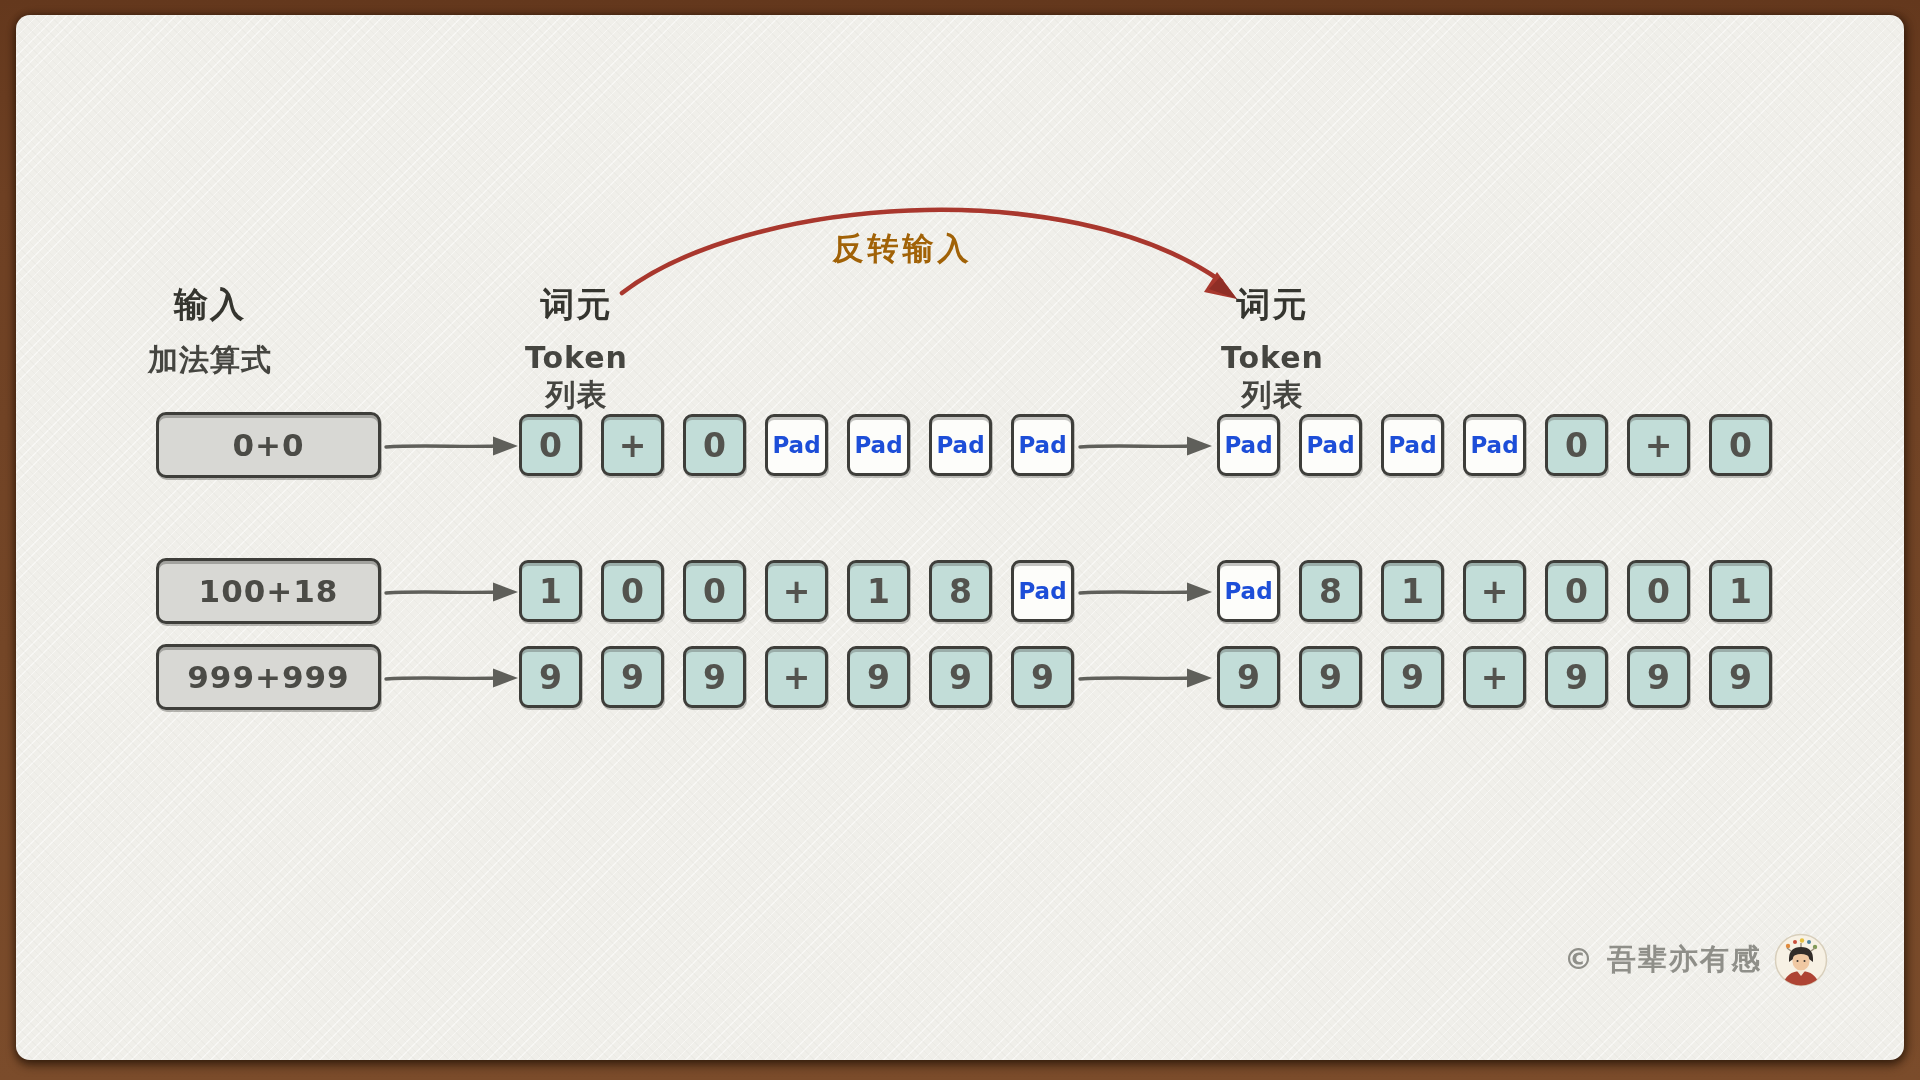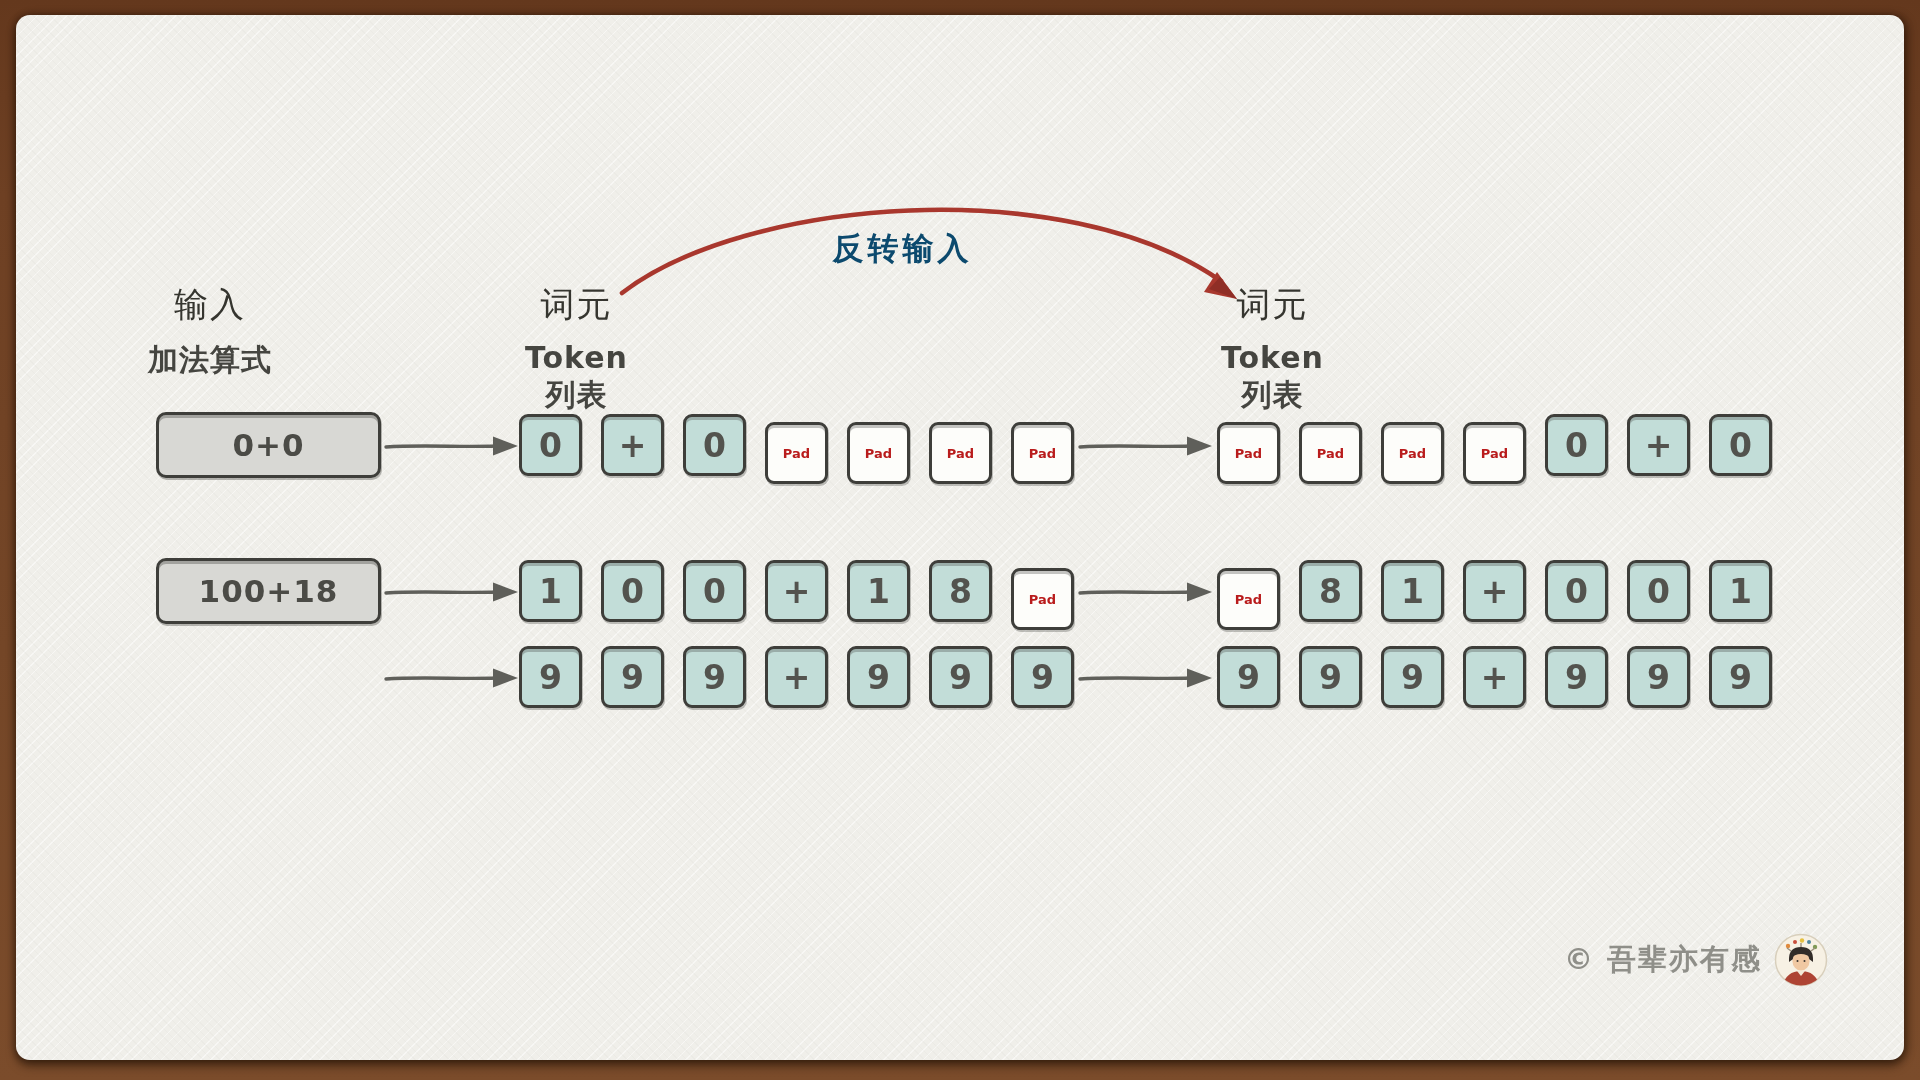--- a/index.html
+++ b/index.html
@@ -14,29 +14,29 @@
     position:absolute; left:16px; top:15px; width:1888px; height:1045px;
     background-color:#f0efea;
     background-image:
       repeating-linear-gradient(45deg, rgba(110,110,100,0.03) 0 1px, transparent 1px 6px),
       repeating-linear-gradient(-45deg, rgba(255,255,255,0.5) 0 1px, transparent 1px 7px);
     border-radius:14px;
     box-shadow: 0 6px 10px rgba(30,14,4,0.55), 4px 0 8px rgba(30,14,4,0.35), -2px 0 6px rgba(30,14,4,0.3);
   }
 
   .col-header{ position:absolute; text-align:center; color:#35352f; }
-  .col-header .hdr-title{ font-size:34px; font-weight:400; letter-spacing:2px; }
+  .col-header .hdr-title{ font-size:34px; font-weight:700; letter-spacing:2px; }
   .col-header .hdr-sub{ font-size:30px; font-weight:600; color:#454540; margin-top:12px; letter-spacing:1px; }
   #hdr-input   { left:100px;  top:282px; width:220px; }
   #hdr-tokens  { left:504px;  top:282px; width:145px; }
   #hdr-tokens-r{ left:1200px; top:282px; width:145px; }
 
   .reverse-label{
     position:absolute; left:780px; top:228px; width:245px; text-align:center;
-    font-size:31px; font-weight:700; color:#0c4a6e; letter-spacing:4px;
+    font-size:31px; font-weight:700; color:#a16207; letter-spacing:4px;
   }
   .overlay{ position:absolute; left:0; top:0; width:1920px; height:1080px; pointer-events:none; }
 
   .row{ position:absolute; left:0; width:1920px; height:66px; }
   .input-box{
     position:absolute; left:156px; top:0; width:225px; height:66px;
     background:#d8d8d4; border:3px solid #3e3e3a; border-radius:10px;
     box-shadow: inset 0 3px 0 rgba(62,62,58,0.35), 1px 2px 0 rgba(62,62,58,0.35);
     display:flex; align-items:center; justify-content:center;
     font-size:31px; font-weight:700; color:#4b4b46; letter-spacing:1px;
@@ -48,21 +48,21 @@
   .tokens{ position:absolute; top:2px; display:flex; gap:19px; }
   .tokens.g1{ left:519px; }
   .tokens.g2{ left:1217px; }
   .tok{
     width:63px; height:62px;
     background:#c2ddd8; border:3px solid #3e3e3a; border-radius:9px;
     box-shadow: inset 0 3px 0 rgba(62,62,58,0.3), 1px 2px 0 rgba(62,62,58,0.3);
     display:flex; align-items:center; justify-content:center;
     font-size:33px; font-weight:700; color:#53534e;
   }
-  .tok.pad{ background:#fdfdfa; font-size:13px; font-weight:700; color:#b91c1c;margin-top:8px; }
+  .tok.pad{ background:#fdfdfa; font-size:23px; font-weight:700; color:#1d4ed8; }
 
   .credit{
     position:absolute; right:92px; top:933px; height:54px;
     display:flex; align-items:center; gap:12px;
   }
   .credit-text{ font-size:29px; font-weight:600; color:#8f8f89; letter-spacing:2px;margin-left:28px; }
   .avatar{ width:54px; height:54px; display:block; }
 </style>
 </head>
 <body>
@@ -151,20 +151,21 @@
           <div class="tok pad">Pad</div>
           <div class="tok">8</div>
           <div class="tok">1</div>
           <div class="tok">+</div>
           <div class="tok">0</div>
           <div class="tok">0</div>
           <div class="tok">1</div>
         </div>
       </div>
       <div class="row" style="top: 644px;">
+        <div class="input-box">999+999</div>
         <div class="harrow a1"><svg width="136" height="24" viewBox="0 0 136 24">
             <path d="M2 13 C 38 10.5, 80 13.5, 112 12" fill="none" stroke="#5f5f5a" stroke-width="3.4" stroke-linecap="round"></path>
             <path d="M40 12.2 C 62 11, 84 13, 104 12.2" fill="none" stroke="#5f5f5a" stroke-width="1.6" opacity="0.7"></path>
             <polygon points="109,2.5 134,12 109,21.5" fill="#5f5f5a"></polygon>
           </svg></div>
         <div class="tokens g1">
           <div class="tok">9</div>
           <div class="tok">9</div>
           <div class="tok">9</div>
           <div class="tok">+</div>

